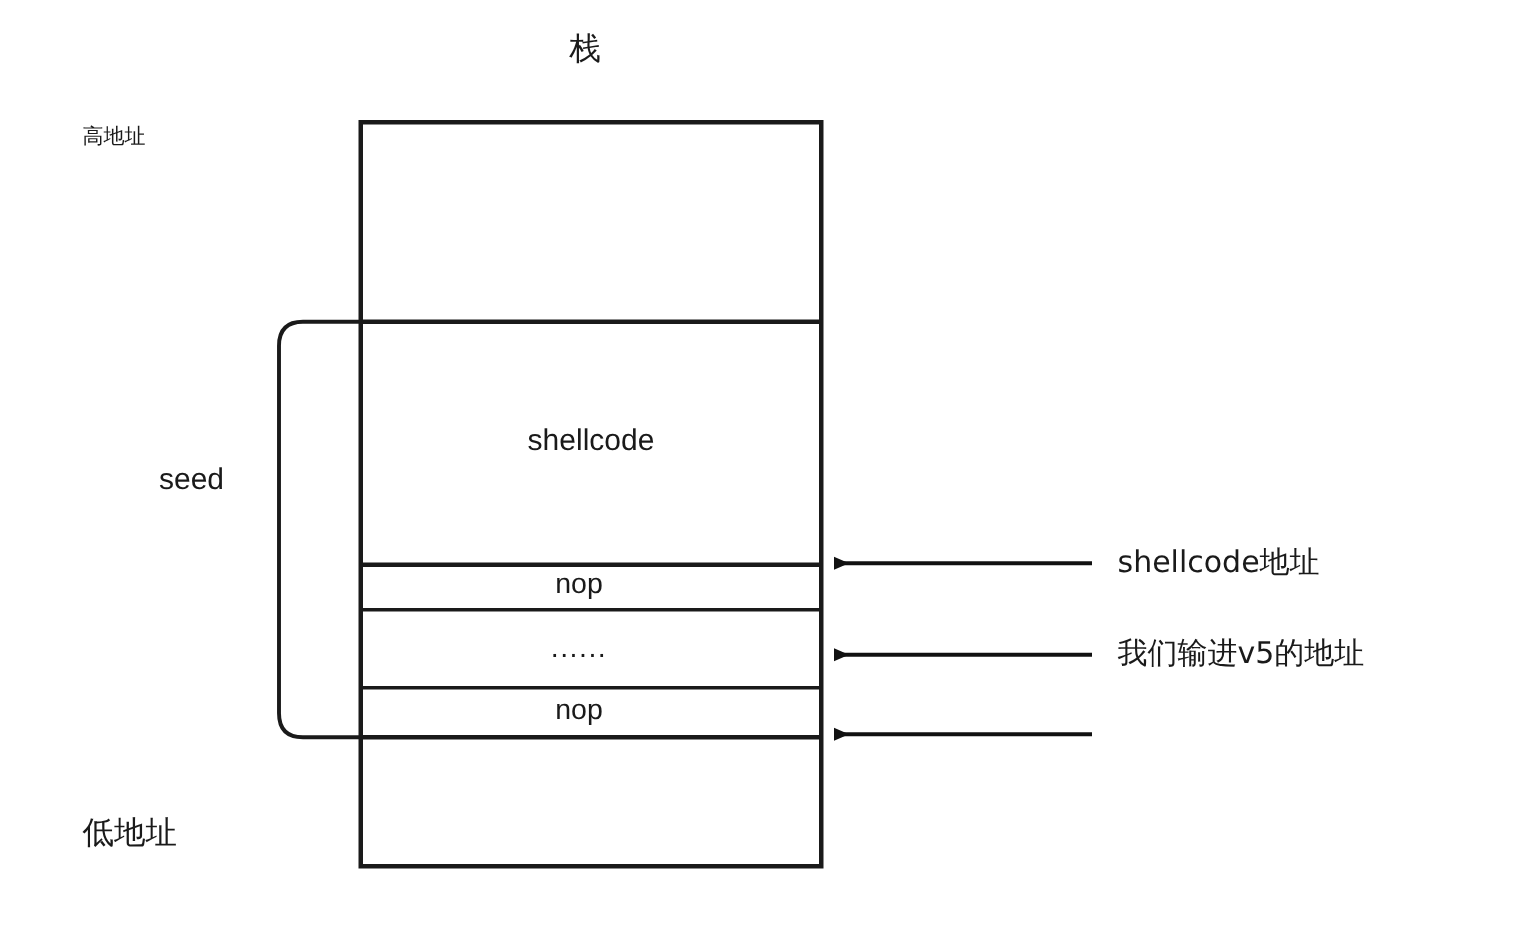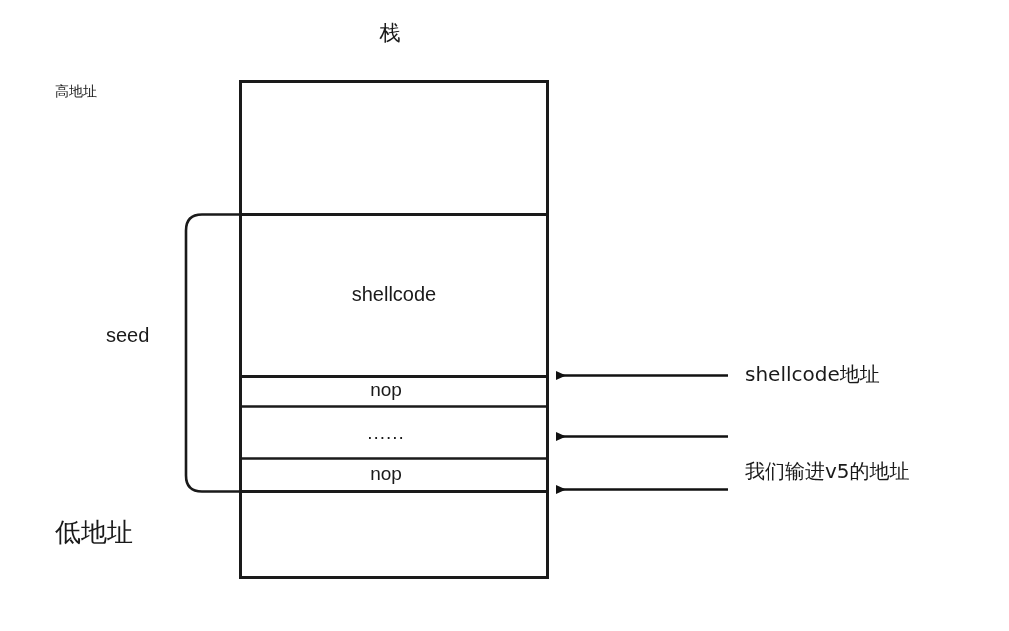--- a/index.html
+++ b/index.html
@@ -32,43 +32,43 @@
   .cjk { font-family: "DejaVu Sans", "Liberation Sans", sans-serif; }
   .t-title {
     font-size: 21px;
     left: 0; top: 22px;
     width: 1009px;
     text-align: center;
     white-space: nowrap;
   }
   .t-title-inner { display: inline-block; margin-left: -229px; }
   .t-high { font-size: 14px; left: 55px; top: 84px; }
-  .t-low  { font-size: 26px; left: 55px; top: 519px; }
-  .t-seed { font-size: 20px; left: 106px; top: 325px; }
+  .t-low  { font-size: 21px; left: 55px; top: 545px; }
+  .t-seed { font-size: 20px; left: 106px; top: 310px; }
   .t-shellcode {
     font-size: 20px;
     left: 240px; top: 284px;
     width: 308px;
     text-align: center;
   }
   .t-row {
     font-size: 19px;
     left: 240px;
     width: 292px;
     text-align: center;
   }
   .t-nop1 { top: 380px; }
   .t-dots { top: 423px; letter-spacing: 1px; }
   .t-nop2 { top: 464px; }
   .t-ann {
     font-size: 20px;
     left: 745px;
   }
   .t-ann1 { top: 364px; }
-  .t-ann2 { top: 425px; margin-top: 36px; }
+  .t-ann2 { top: 425px; }
   .t-ann3 { top: 478px; }
 </style>
 </head>
 <body>
 
 <div id="canvas">
 
   <svg id="diagram-svg" viewBox="0 0 1009 631" xmlns="http://www.w3.org/2000/svg">
     <defs>
       <marker id="arrowhead" markerWidth="11" markerHeight="11" refX="9" refY="5" orient="auto" markerUnits="userSpaceOnUse">

